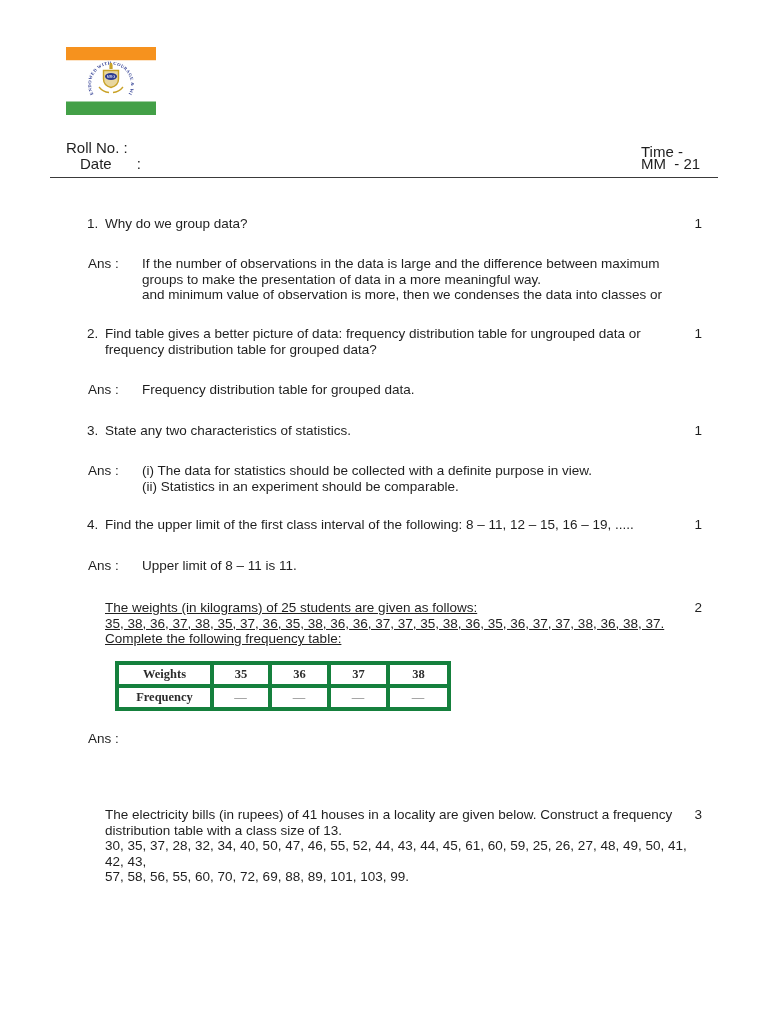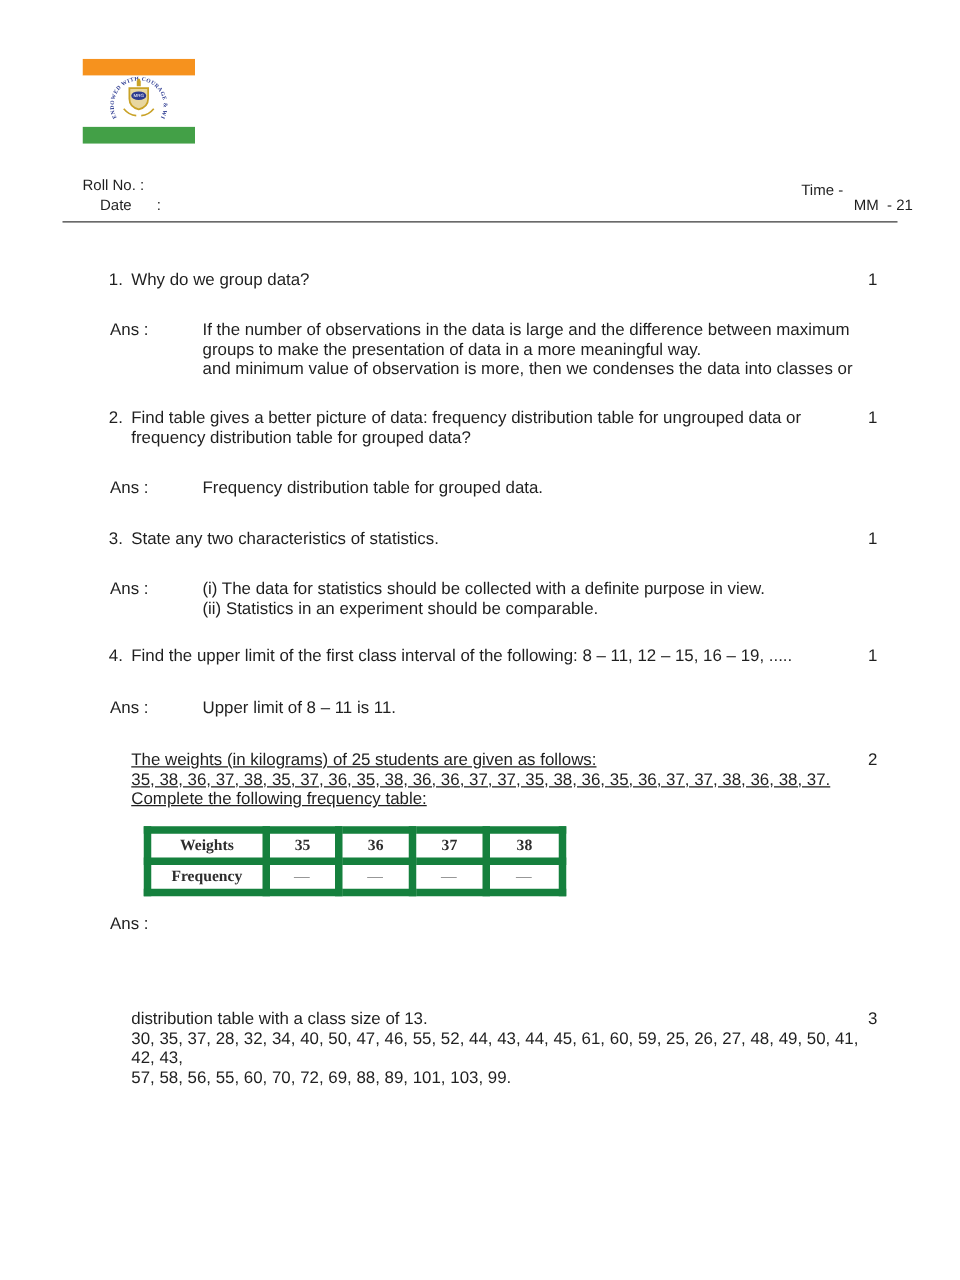--- a/index.html
+++ b/index.html
@@ -2,33 +2,33 @@
 <html><head>
 <meta charset="utf-8">
 <style>
   html,body{margin:0;padding:0;background:#ffffff;}
   body{width:768px;height:1024px;overflow:hidden;}
   .page{position:relative;width:768px;height:1024px;background:#ffffff;
         font-family:"Liberation Sans",sans-serif;color:#1f1f1f;}
   .abs{position:absolute;}
   .t{font-size:13.5px;line-height:15.5px;}
   .pre{white-space:pre;}
-  .hdr{font-size:12px;line-height:16px;}
+  .hdr{font-size:15px;line-height:16px;}
   .rule{position:absolute;left:50px;top:177px;width:668px;height:0;border-top:1px solid #3a3a3a;}
   .qrow{position:absolute;left:87px;width:606px;}
   .qnum{position:absolute;left:0;top:0;}
   .qlines{margin-left:18px;}
   .qblock{position:absolute;left:105px;width:600px;}
   .mark{position:absolute;left:686px;width:16px;text-align:right;}
   .ansrow{position:absolute;left:88px;width:610px;}
   .anslabel{position:absolute;left:0;top:0;white-space:pre;}
-  .anslines{margin-left:74px;}
+  .anslines{margin-left:54px;}
   table.ftable{position:absolute;border-collapse:collapse;table-layout:fixed;
         font-family:"Liberation Serif",serif;color:#2d2d2d;filter:blur(0.25px);}
-  table.ftable td{border:6px solid #15803d;text-align:center;vertical-align:middle;
+  table.ftable td{border:4px solid #15803d;text-align:center;vertical-align:middle;
         height:19px;padding:0;font-size:12.5px;overflow:hidden;}
   .bold{font-weight:bold;}
   .dash{color:#787878;font-weight:normal;letter-spacing:1px;}
   .logo{position:absolute;left:66px;top:47px;width:90px;height:68px;}
 </style>
 </head>
 <body>
 
 <div class="page">
 
@@ -51,21 +51,21 @@
         <text x="45" y="30.9" font-size="3.6" fill="#ffffff" text-anchor="middle" font-family="Liberation Sans, sans-serif">MRG</text>
         <path d="M33 40 q4 5 10 5.5" stroke="#C9A227" fill="none" stroke-width="1.3"></path>
         <path d="M57 40 q-4 5 -10 5.5" stroke="#C9A227" fill="none" stroke-width="1.3"></path>
       </g>
     </svg>
   </div>
 
   <div class="abs hdr pre" style="left:66px;top:140px;">Roll No. :</div>
   <div class="abs hdr pre" style="left:80px;top:156px;">Date      :</div>
   <div class="abs hdr pre" style="left:641px;top:144px;">Time -</div>
-  <div class="abs hdr pre" style="left:641px;top:156px;margin-left:42px;">MM  - 21</div>
+  <div class="abs hdr pre" style="left:641px;top:156px;">MM  - 21</div>
   <div class="rule"></div>
 
   <div class="qrow t" style="top:216px;">
     <span class="qnum">1.</span>
     <div class="qlines">
       <div>Why do we group data?</div>
     </div>
   </div>
   <span class="mark t" style="top:216px;">1</span>
   <div class="ansrow t" style="top:256px;">
@@ -150,19 +150,20 @@
       <td class="dash">—</td>
       <td class="dash">—</td>
       <td class="dash">—</td>
     </tr>
   </tbody>
     </table>
 
   <span class="abs t anslabel" style="left:88px;top:731px;">Ans :</span>
 
   <div class="qblock t" style="top:807px;">
+    <div>The electricity bills (in rupees) of 41 houses in a locality are given below. Construct a frequency</div>
     <div>distribution table with a class size of 13.</div>
     <div>30, 35, 37, 28, 32, 34, 40, 50, 47, 46, 55, 52, 44, 43, 44, 45, 61, 60, 59, 25, 26, 27, 48, 49, 50, 41, 42, 43,</div>
     <div>57, 58, 56, 55, 60, 70, 72, 69, 88, 89, 101, 103, 99.</div>
   </div>
   <span class="mark t" style="top:807px;">3</span>
 
 </div>
 
 </body></html>

